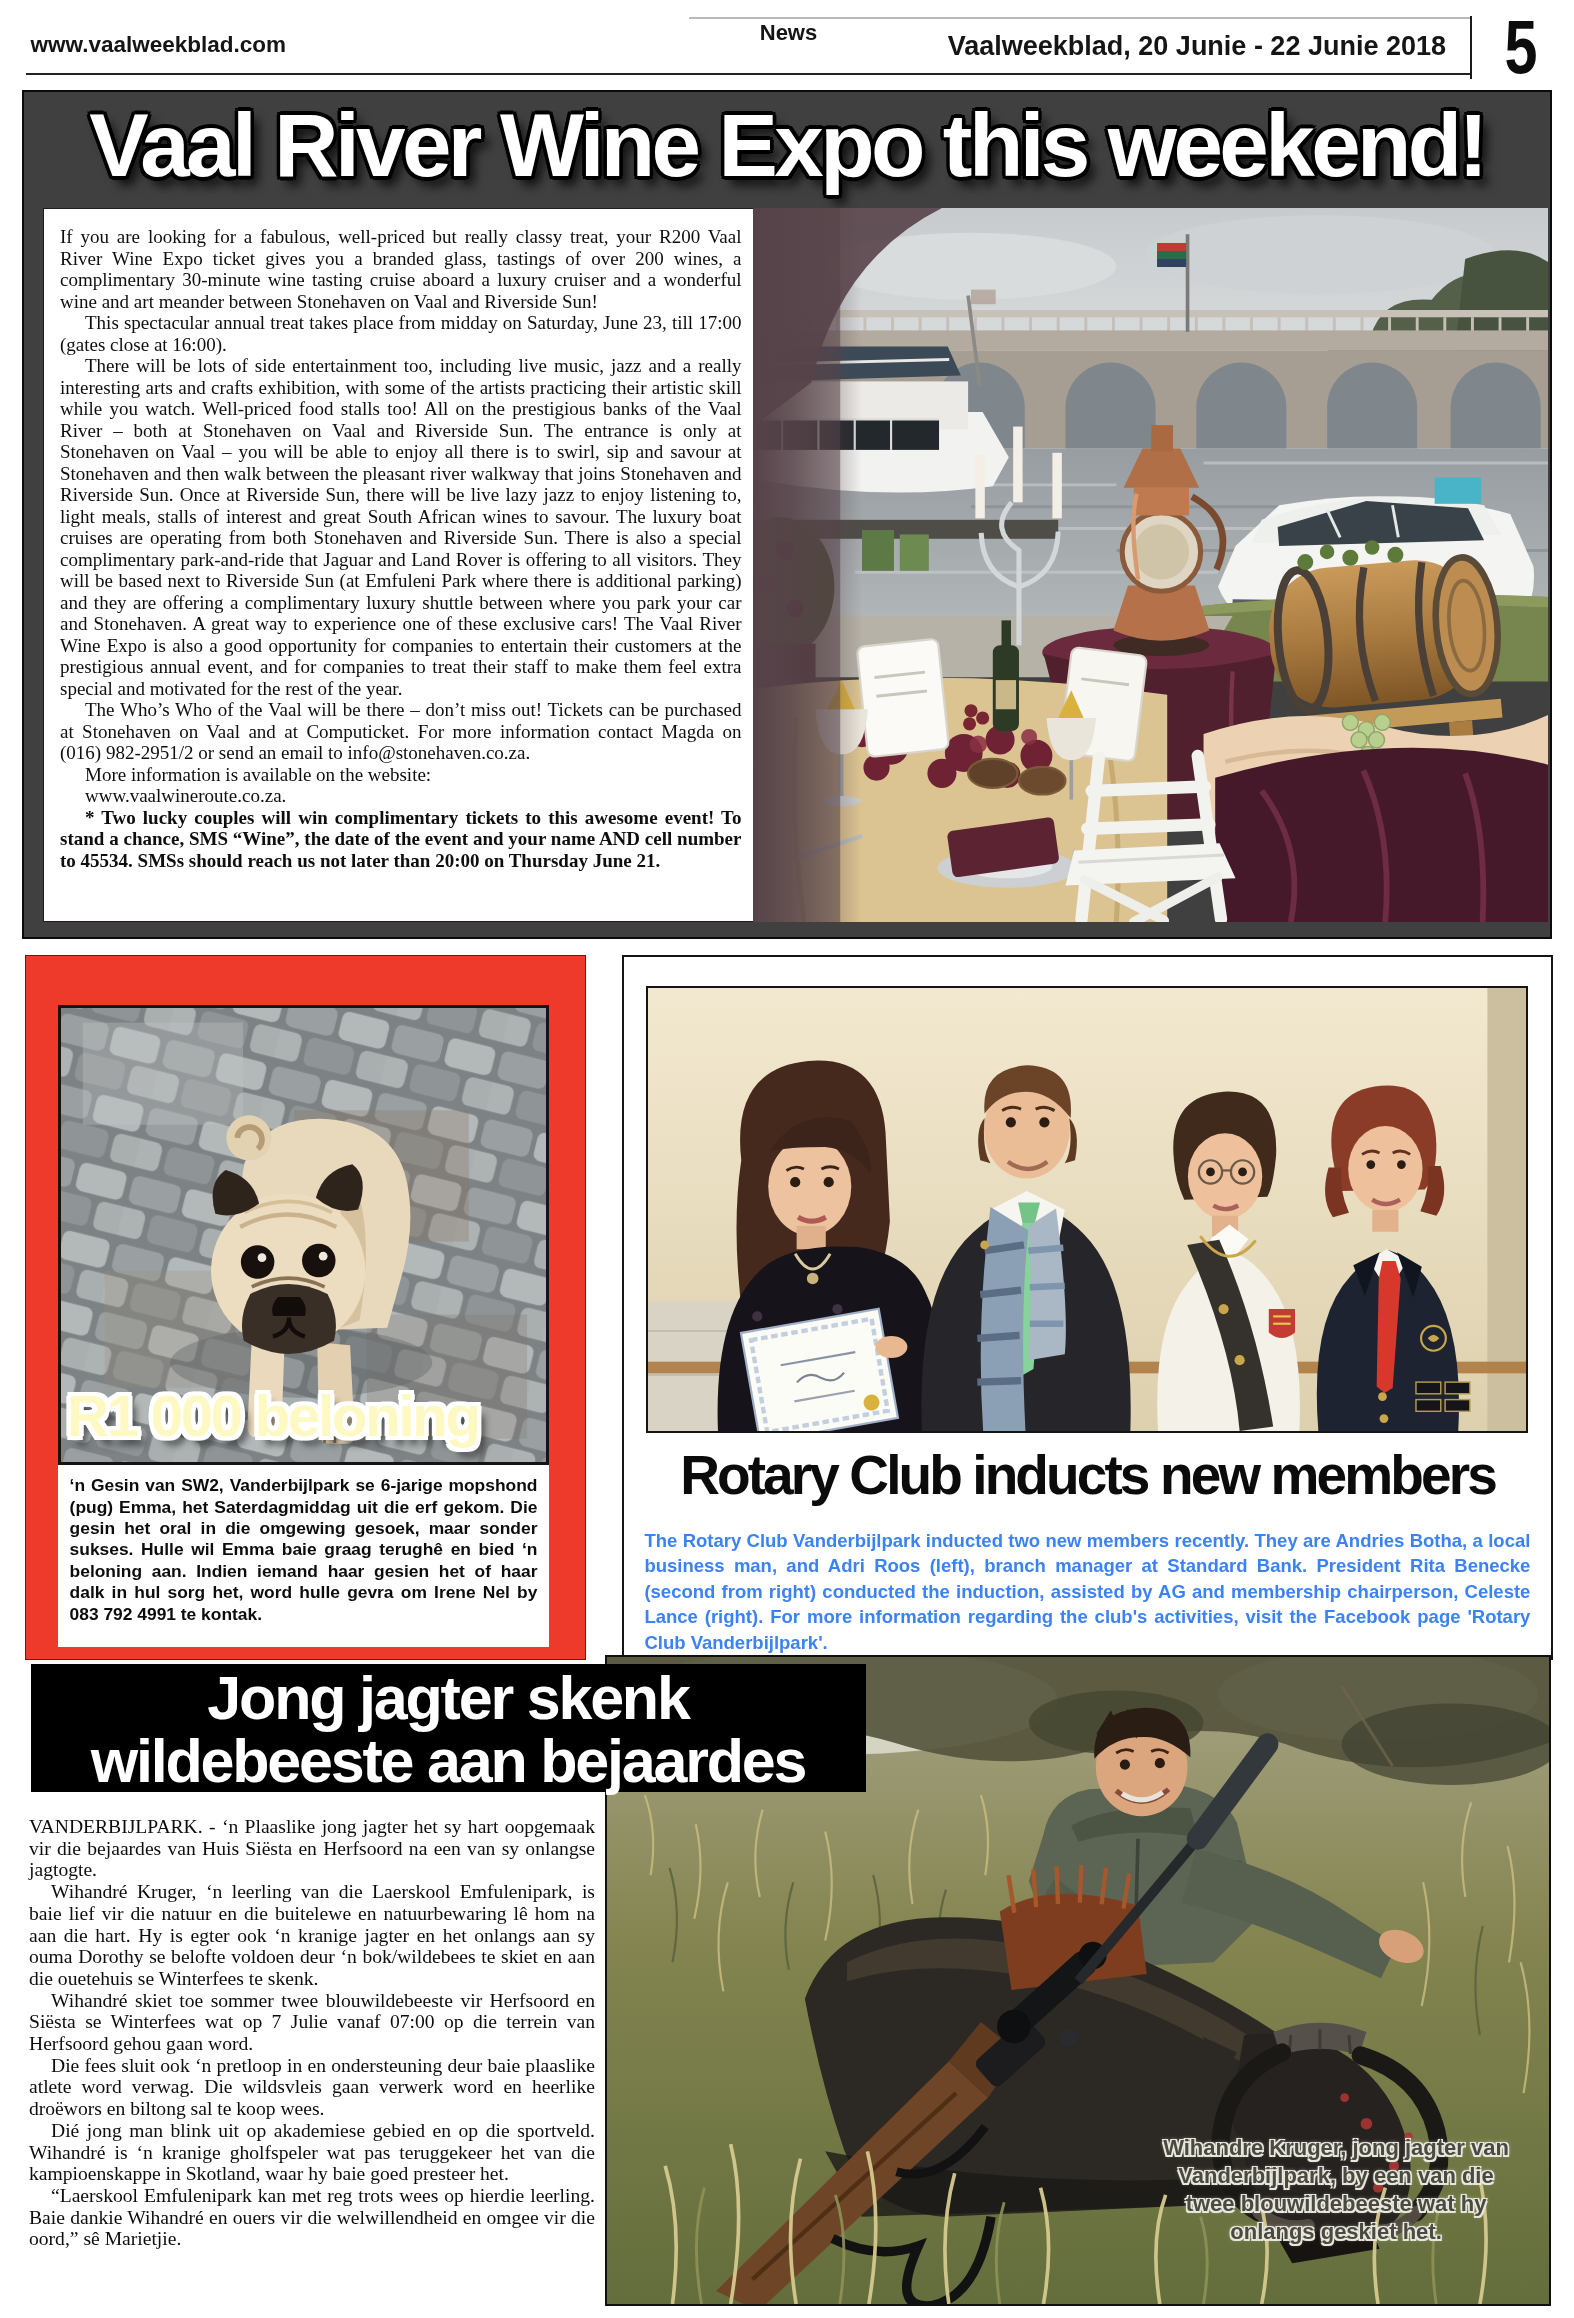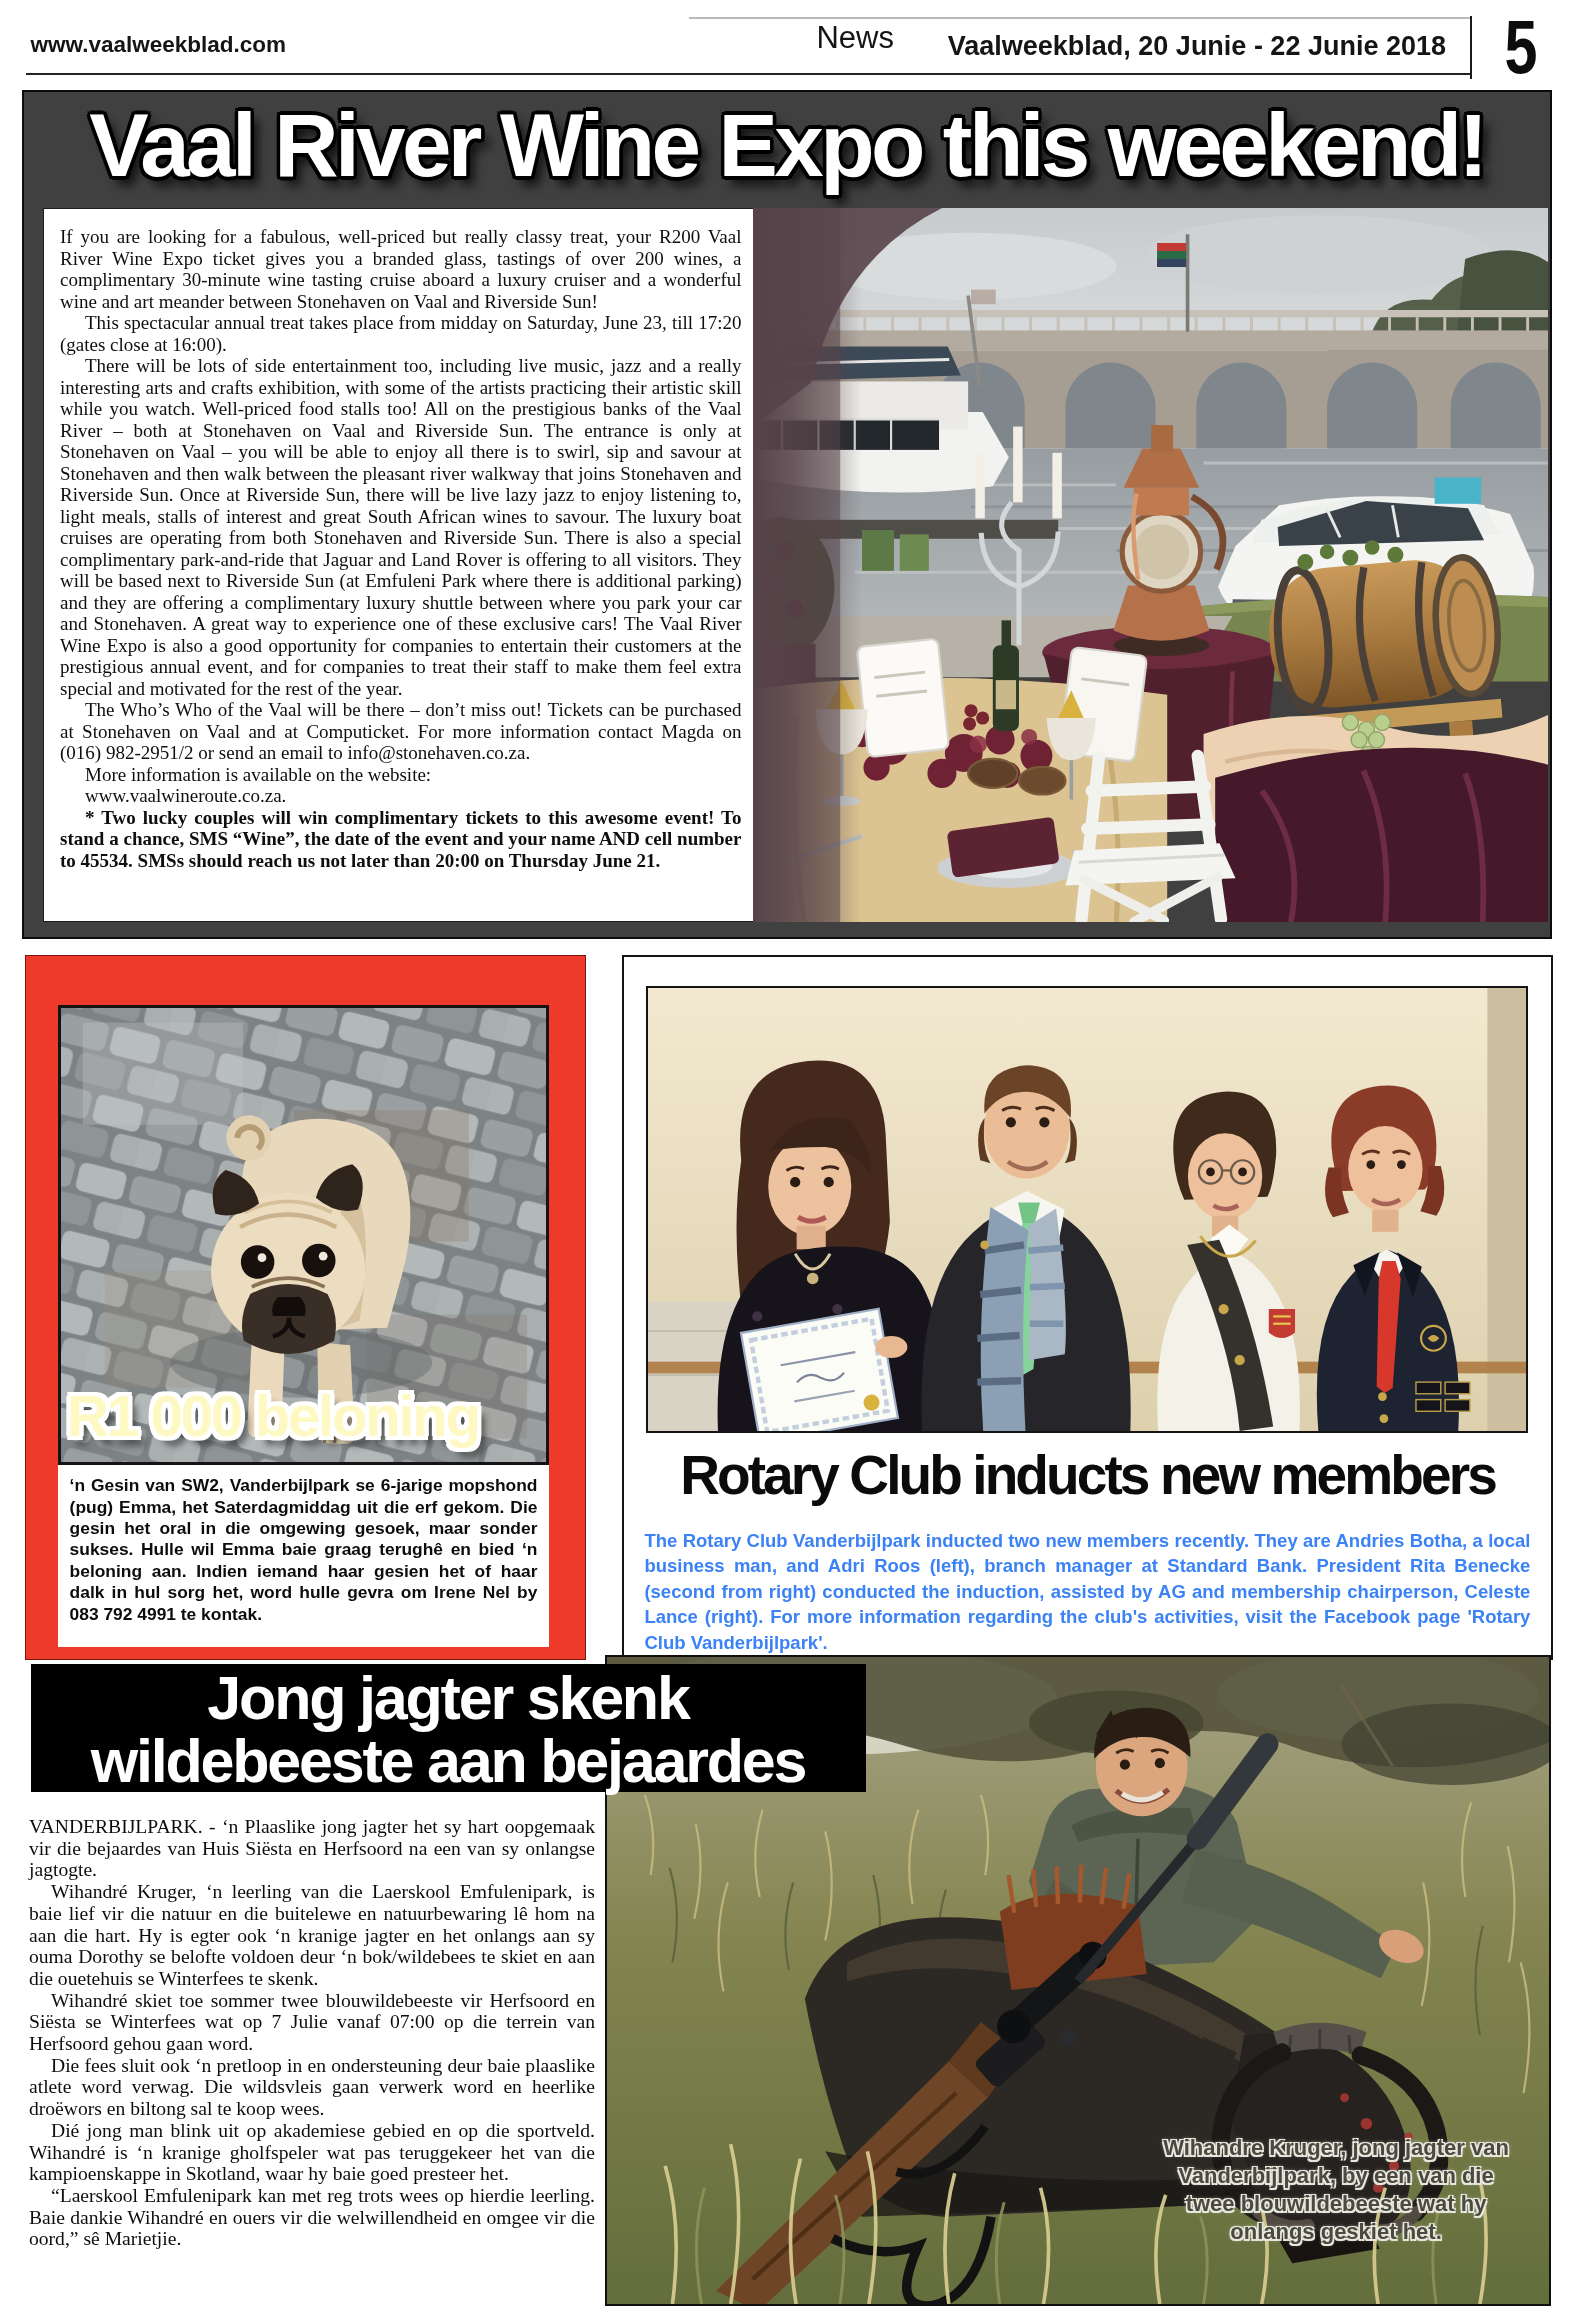--- a/index.html
+++ b/index.html
@@ -2,21 +2,21 @@
 <html style="font-size:11.6px"><head>
 <meta charset="utf-8">
 <style>
   html,body{margin:0;padding:0;background:#ffffff;}
   #page{position:relative;width:1574px;height:2319px;background:#ffffff;overflow:hidden;
         font-family:"Liberation Sans",sans-serif;color:#111;}
   .abs{position:absolute;}
 
   
   .site-url{left:30.5px;top:32px;font-size:22.5px;font-weight:600;letter-spacing:0;color:#151515;}
-  .section-title{left:683px;top:20.4px;width:211px;text-align:right;font-size:31px;font-weight:400;color:#151515;}
+  .section-title{left:683px;top:20.4px;width:211px;text-align:center;font-size:22px;font-weight:700;color:#151515;}
   .edition{left:902px;top:30.5px;width:544px;text-align:right;font-size:27px;font-weight:600;color:#151515;}
   .header-rule{left:26px;top:73px;width:1444px;height:2.2px;background:#222;}
   .header-topline{left:689px;top:17.4px;width:782px;height:1.5px;background:#b9b9b9;}
   .header-vrule{left:1470px;top:16px;width:2.2px;height:63px;background:#1a1a1a;}
   .page-num{left:1479px;top:2.9px;width:84px;text-align:center;font-size:76px;font-weight:800;
             transform:scaleX(.78);transform-origin:center;color:#0c0c0c;}
 
   
   #wine-box{left:22px;top:90px;width:1530px;height:849px;background:#404040;
             border:2.9px solid #0d0a0b;box-sizing:border-box;}
@@ -79,21 +79,21 @@
   <div class="abs header-rule"></div>
   <div class="abs header-vrule"></div>
   <div class="abs page-num">5</div>
 
   <div class="abs" id="wine-box">
     <div class="abs wine-headline">Vaal River Wine Expo this weekend!</div>
 
     <div class="abs wine-panel">
       <div>
           <p>If you are looking for a fabulous, well-priced but really classy treat, your R200 Vaal River Wine Expo ticket gives you a branded glass, tastings of over 200 wines, a complimentary 30-minute wine tasting cruise aboard a luxury cruiser and a wonderful wine and art meander between Stonehaven on Vaal and Riverside Sun!</p>
-          <p>This spectacular annual treat takes place from midday on Saturday, June 23, till 17:20 (gates close at 16:00).</p>
+          <p>This spectacular annual treat takes place from midday on Saturday, June 23, till 17:00 (gates close at 16:00).</p>
           <p>There will be lots of side entertainment too, including live music, jazz and a really interesting arts and crafts exhibition, with some of the artists practicing their artistic skill while you watch. Well-priced food stalls too! All on the prestigious banks of the Vaal River – both at Stonehaven on Vaal and Riverside Sun. The entrance is only at Stonehaven on Vaal – you will be able to enjoy all there is to swirl, sip and savour at Stonehaven and then walk between the pleasant river walkway that joins Stonehaven and Riverside Sun. Once at Riverside Sun, there will be live lazy jazz to enjoy listening to, light meals, stalls of interest and great South African wines to savour. The luxury boat cruises are operating from both Stonehaven and Riverside Sun. There is also a special complimentary park-and-ride that Jaguar and Land Rover is offering to all visitors. They will be based next to Riverside Sun (at Emfuleni Park where there is additional parking) and they are offering a complimentary luxury shuttle between where you park your car and Stonehaven. A great way to experience one of these exclusive cars! The Vaal River Wine Expo is also a good opportunity for companies to entertain their customers at the prestigious annual event, and for companies to treat their staff to make them feel extra special and motivated for the rest of the year.</p>
           <p>The Who’s Who of the Vaal will be there – don’t miss out! Tickets can be purchased at Stonehaven on Vaal and at Computicket. For more information contact Magda on (016) 982-2951/2 or send an email to info@stonehaven.co.za.</p>
           <p>More information is available on the website:</p>
           <p>www.vaalwineroute.co.za.</p>
         </div>
       <p class="wine-bold">* Two lucky couples will win complimentary tickets to this awesome event! To stand a chance, SMS “Wine”, the date of the event and your name AND cell number to 45534. SMSs should reach us not later than 20:00 on Thursday June 21.</p>
     </div>
 
     <div class="abs wine-photo">
       <svg viewBox="0 0 1094 980" preserveAspectRatio="none">

